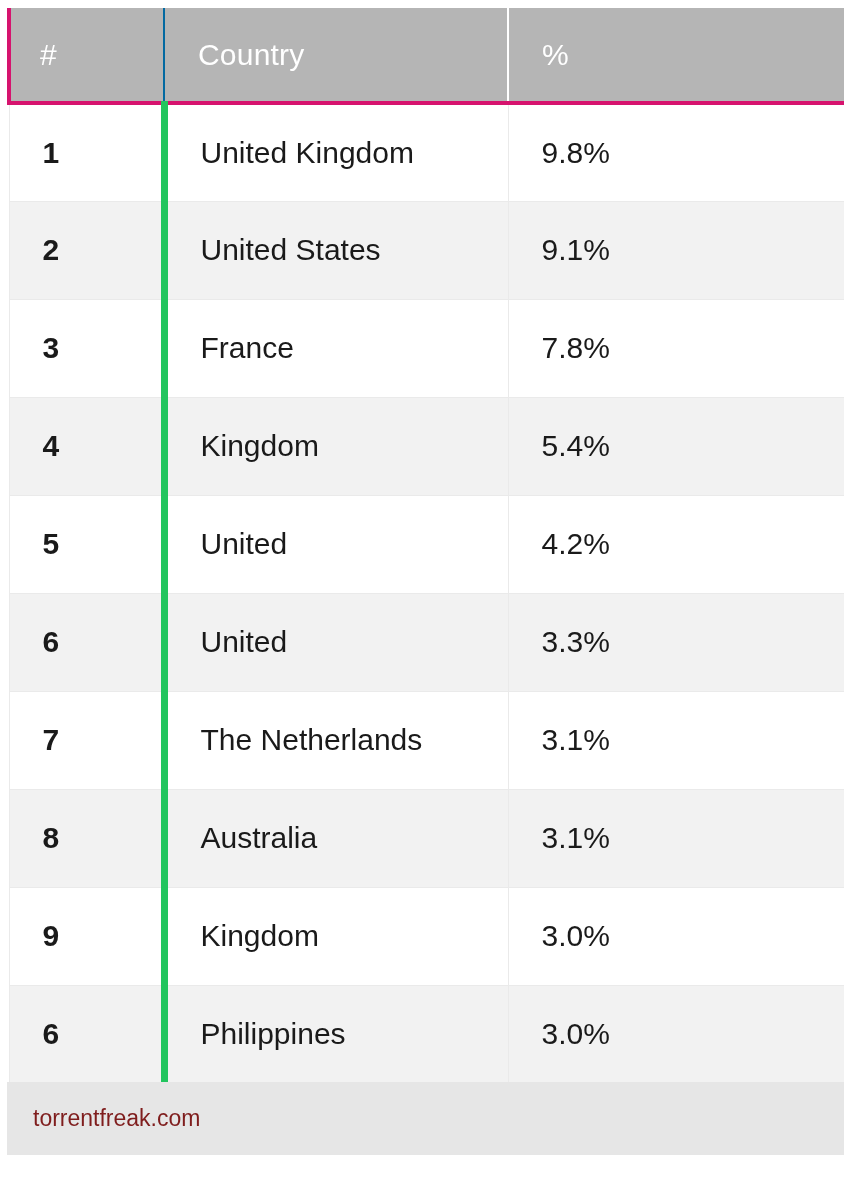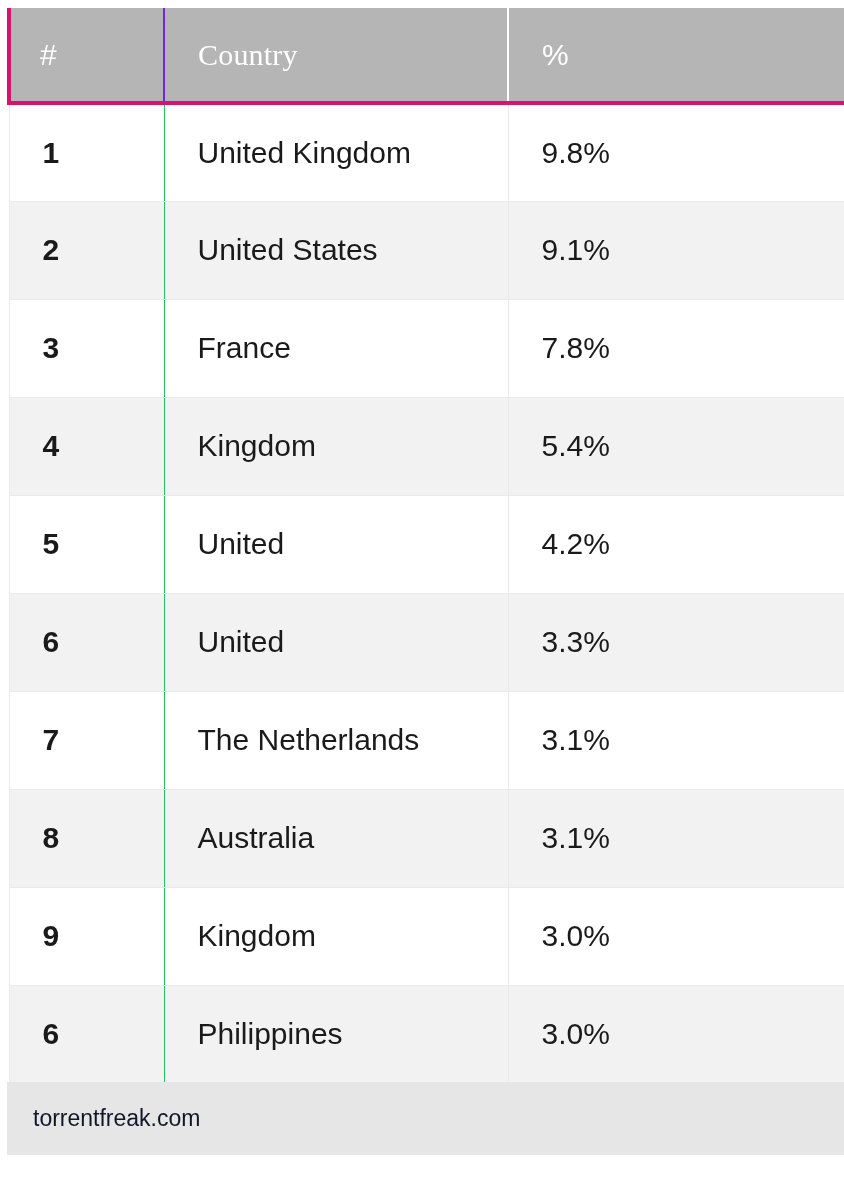--- a/index.html
+++ b/index.html
@@ -40,22 +40,21 @@
     vertical-align: middle;
     padding: 0 0 0 33px;
     border-bottom: 4px solid #d6136e;
     letter-spacing: 0.2px;
   }
   thead th.col-rank {
     border-left: 4px solid #d6136e;
     padding-left: 29px;
   }
   thead th.col-country {
-    border-left: 2px solid #6d28d9;
-    font-family: Liberation Serif, serif;
+    border-left: 2px solid #0369a1;
   }
   thead th.col-pct {
     border-left: 2px solid #ffffff;
   }
 
   
   tbody tr {
     height: 98px;
   }
   tbody tr.odd  td { background: #ffffff; }
@@ -69,21 +68,21 @@
     padding: 0 0 0 33px;
     border-bottom: 1px solid #eaeaea;
     font-weight: 400;
   }
   tbody td.col-rank {
     font-weight: bold;
     padding-left: 33px;
     border-left: 1px solid #eaeaea;
   }
   tbody td.col-country {
-    border-left: 1px solid #22c55e;
+    border-left: 7px solid #22c55e;
   }
   tbody td.col-pct {
     border-left: 1px solid #eaeaea;
   }
 
   
   col.w-rank    { width: 155px; }
   col.w-country { width: 344px; }
   col.w-pct     { width: 338px; }
 
@@ -93,21 +92,21 @@
     left: 7px;
     top: 1082px;
     width: 837px;
     height: 73px;
     background: #e6e6e6;
     display: flex;
     align-items: center;
   }
   .source-bar .source-text {
     font-size: 23px;
-    color: #0f172a;
+    color: #7f1d1d;
     padding-left: 26px;
     font-weight: 400;
   }
 </style>
 </head>
 <body>
 
 <div class="table-wrap">
   <table class="rank-table">
     <colgroup>

